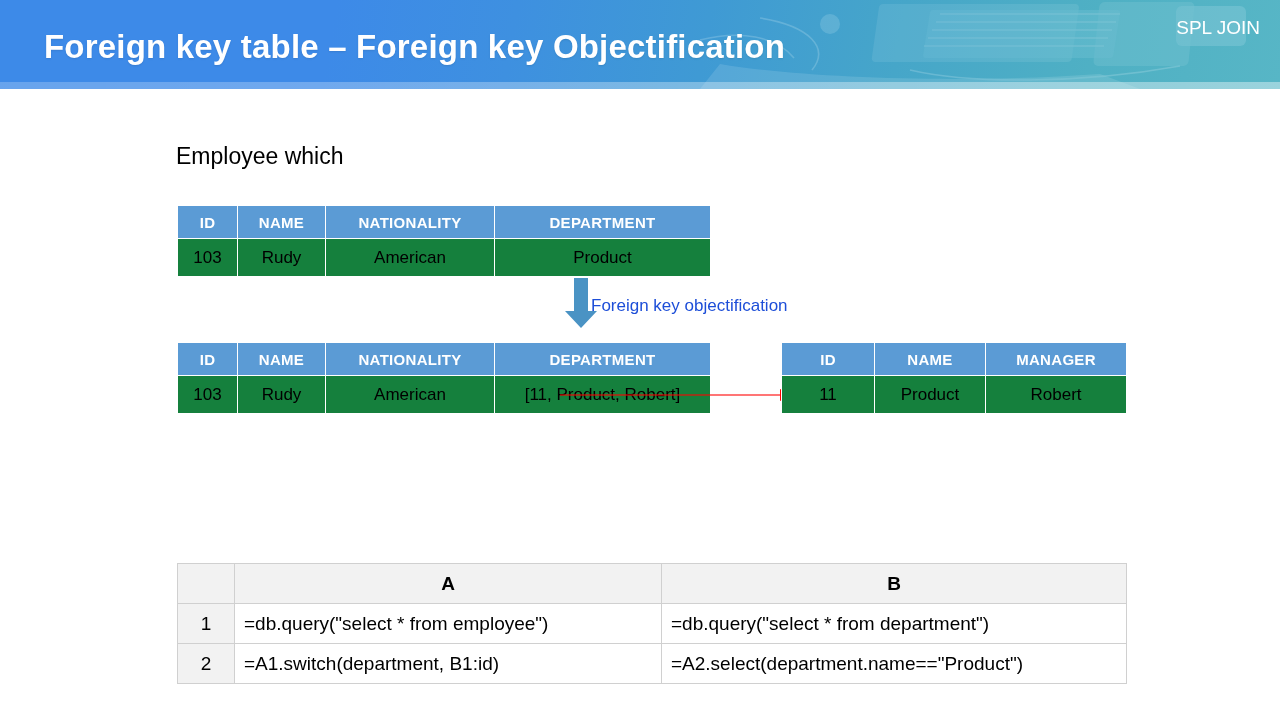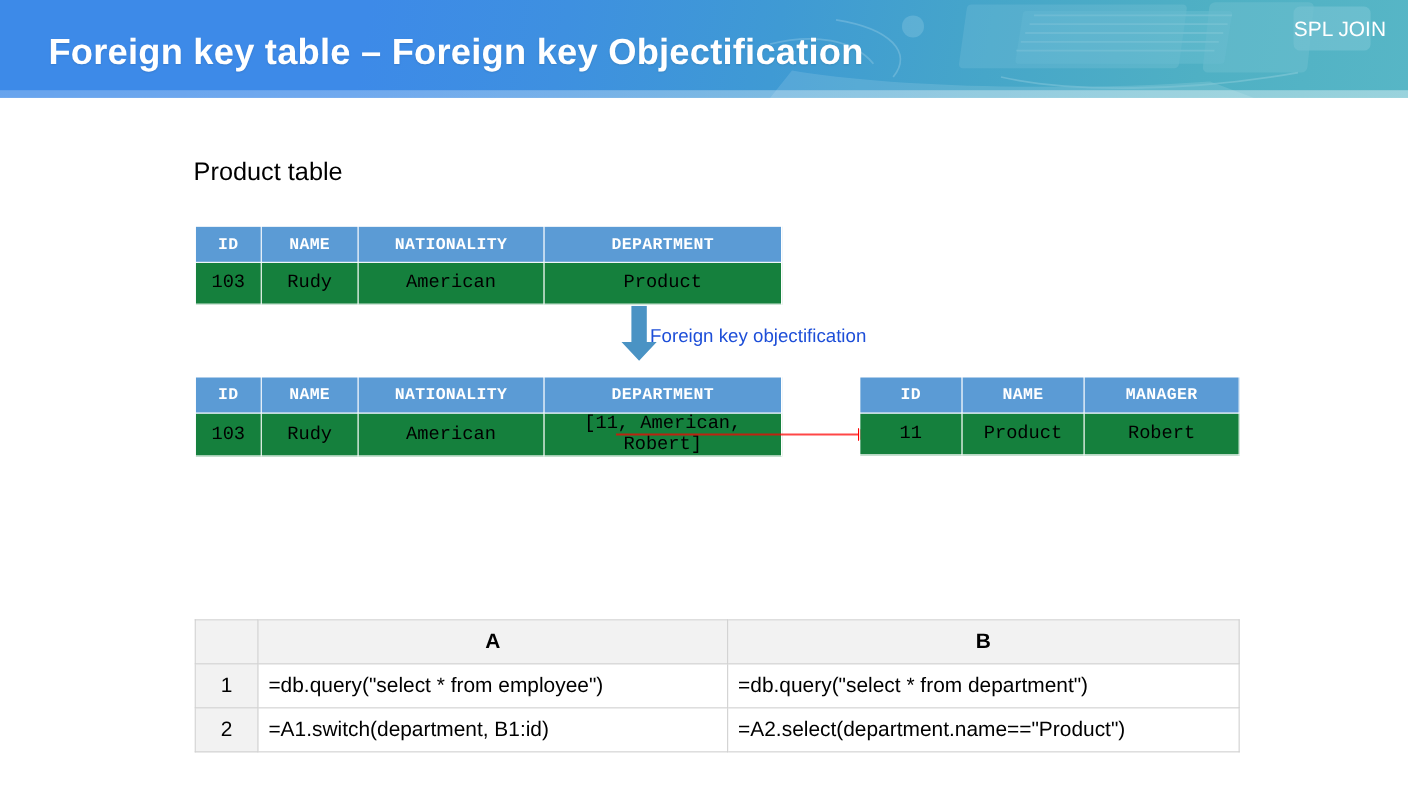--- a/index.html
+++ b/index.html
@@ -39,21 +39,21 @@
     font-size: 19px; color: #ffffff; font-weight: normal; white-space: nowrap;
   }
 
   
   .section-label {
     position: absolute; left: 176px; top: 143px;
     font-size: 23px; color: #000000; white-space: nowrap;
   }
 
   
-  .dtable { position: absolute; border-collapse: collapse; table-layout: fixed; font-family: Liberation Mono, monospace; }
+  .dtable { position: absolute; border-collapse: collapse; table-layout: fixed; }
   .dtable th {
     background: #5b9bd5; color: #ffffff;
     font-size: 15px; font-weight: bold; height: 33px;
     border: 1px solid #ffffff; text-align: center; letter-spacing: .3px;
   }
   .dtable td {
     background: #15803d; color: #000000;
     font-size: 17px; height: 38px;
     border: 1px solid #ffffff; text-align: center;
   }
@@ -130,21 +130,21 @@
       </g>
       <g fill="#e6f6fb" opacity="0.45">
         <path d="M140 64 C220 78, 380 84, 520 74 L560 89 L120 89 Z"></path>
       </g>
     </svg>
     <div class="banner-strip"></div>
     <div class="banner-title">Foreign key table – Foreign key Objectification</div>
     <div class="banner-tag">SPL JOIN</div>
   </div>
 
-  <div class="section-label">Product table</div>
+  <div class="section-label">Employee which</div>
 
   <table class="dtable" id="employee-table">
     <colgroup>
         <col class="c-id">
         <col class="c-name">
         <col class="c-nat">
         <col class="c-dept">
       </colgroup>
     <thead>
       <tr>
@@ -182,21 +182,21 @@
         <th>NAME</th>
         <th>NATIONALITY</th>
         <th>DEPARTMENT</th>
       </tr>
     </thead>
     <tbody>
       <tr>
         <td>103</td>
         <td>Rudy</td>
         <td>American</td>
-        <td>[11, American, Robert]</td>
+        <td>[11, Product, Robert]</td>
       </tr>
     </tbody>
   </table>
 
   <svg class="red-arrow" width="240" height="26" viewBox="0 0 240 26">
     <line x1="0" y1="13" x2="222" y2="13" stroke="#ff0000" stroke-width="1.6" opacity="0.72"></line>
     <polygon points="220,7 232,13 220,19" fill="#ff0000"></polygon>
   </svg>
 
   <table class="dtable" id="department-table">

